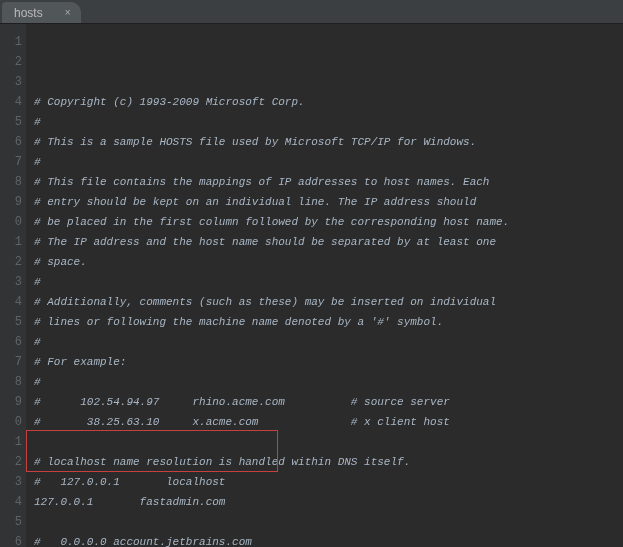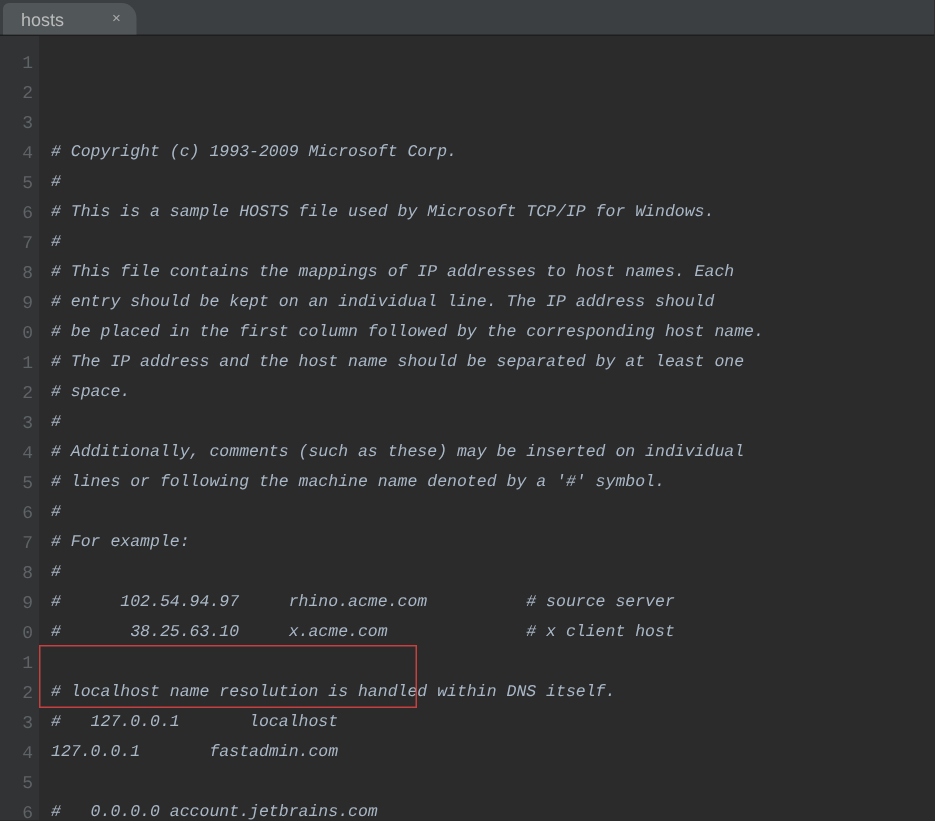--- a/index.html
+++ b/index.html
@@ -17,21 +17,21 @@
     height: 24px;
     display: flex;
     align-items: stretch;
     border-bottom: 1px solid #1e1e1e;
   }
   .tab {
     background: #515658;
     padding: 0 10px 0 12px;
     display: flex;
     align-items: center;
-    gap: 32px;
+    gap: 22px;
     font-size: 12px;
     color: #bbbbbb;
     font-family: -apple-system, 'Segoe UI', sans-serif;
     border-top-left-radius: 4px;
     border-top-right-radius: 10px;
     position: relative;
     margin-left: 2px;
     margin-top: 2px;
     cursor: pointer;
   }

